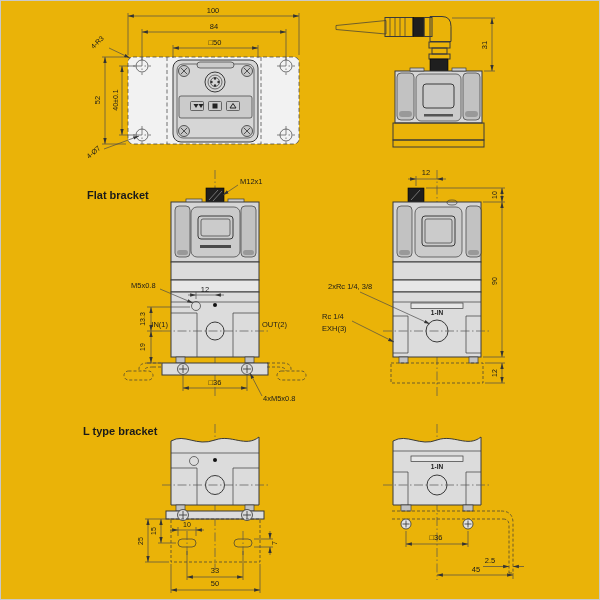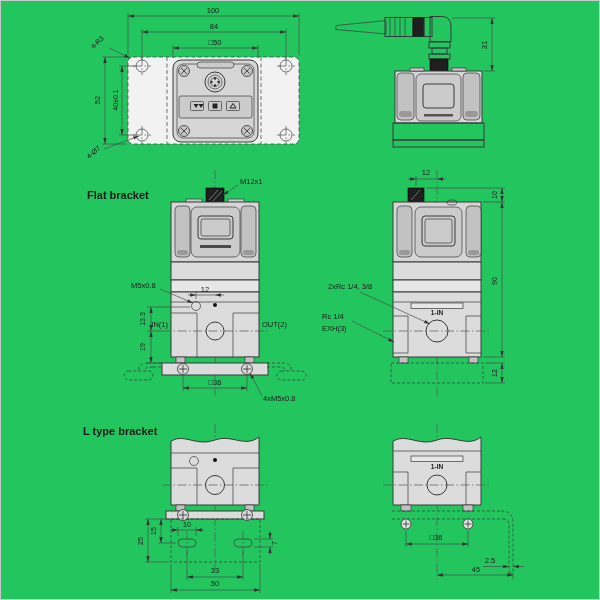--- a/index.html
+++ b/index.html
@@ -1,16 +1,16 @@
 <!DOCTYPE html>
 <html><head>
 <meta charset="utf-8">
 <style>
   html,body{margin:0;padding:0;background:#fff;}
-  .page{position:relative;width:600px;height:600px;background:#22c55e;outline:1px solid #c9c9c9;outline-offset:-1px;overflow:hidden;}
+  .page{position:relative;width:600px;height:600px;background:#eab308;outline:1px solid #c9c9c9;outline-offset:-1px;overflow:hidden;}
   svg{position:absolute;left:0;top:0;}
   svg text{font-family:"Liberation Sans","DejaVu Sans",sans-serif;fill:#1a1a1a;}
   .dt{font-size:7.5px;}
   .dts{font-size:7px;}
   .lbl{font-size:11px;font-weight:bold;}
   .mark{font-size:6.5px;font-weight:bold;}
   .ln{stroke:#3a3a3a;stroke-width:1;fill:none;}
   .lnt{stroke:#3a3a3a;stroke-width:0.7;fill:none;}
   .dim{stroke:#4a4a4a;stroke-width:0.7;fill:none;}
   .dsh{stroke-dasharray:4 2.5;}

